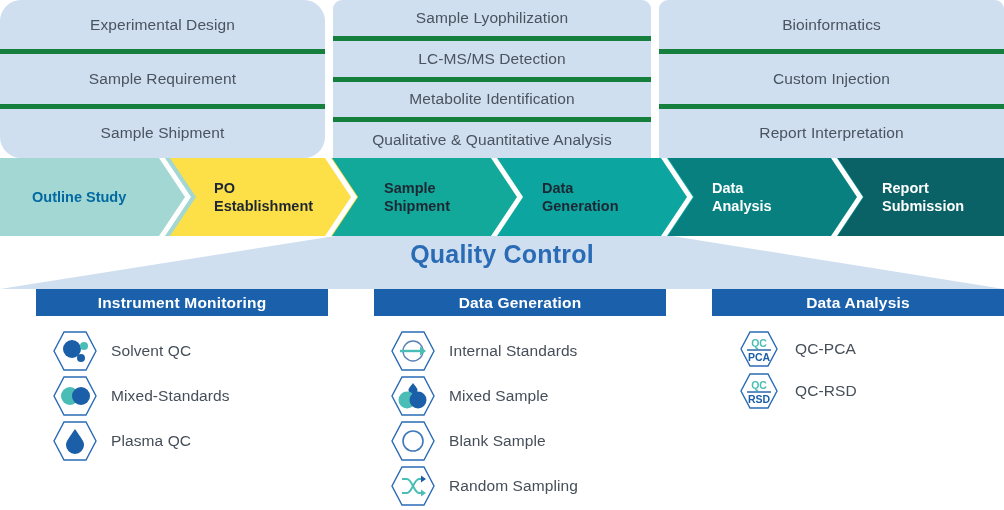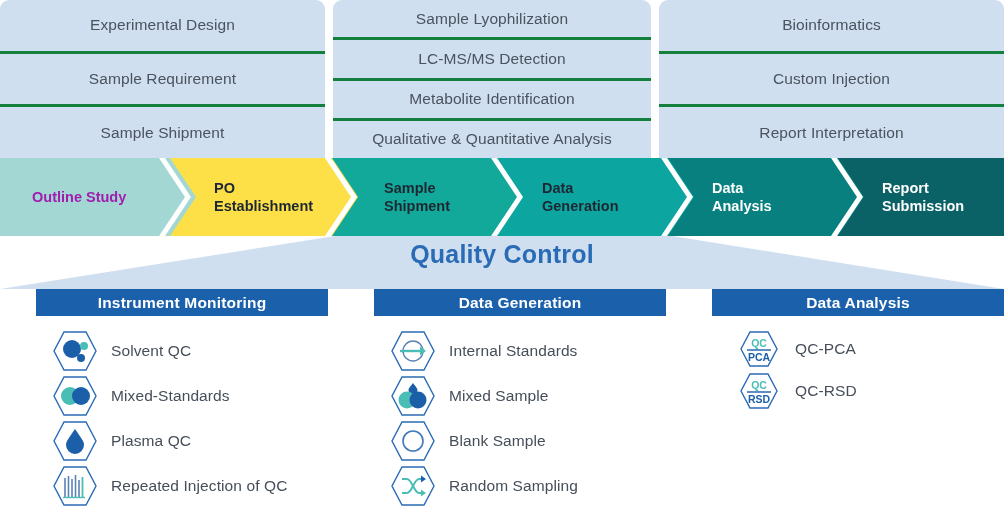--- a/index.html
+++ b/index.html
@@ -10,27 +10,27 @@
     position:relative;
   }
   #stage{position:relative;width:1004px;height:510px;}
 
   
   .top-row{position:absolute;left:0;top:0;width:1004px;height:158px;display:flex;gap:8px;}
   .card-group{
     background:#cfdff0;border-radius:9px 9px 0 0;
     display:flex;flex-direction:column;overflow:hidden;
   }
-  .card-group.g1{width:325px;}
+  .card-group.g1{width:325px;border-radius:21px;}
   .card-group.g2{width:318px;}
   .card-group.g3{width:345px;}
   .card-cell{
     flex:1 1 0;display:flex;align-items:center;justify-content:center;
     font-size:15.5px;color:#4a535e;letter-spacing:.1px;
-    border-top:3px solid #15803d;text-align:center;line-height:1.15;padding:0 6px;
+    border-top:5px solid #15803d;text-align:center;line-height:1.15;padding:0 6px;
     box-sizing:border-box;
   }
   .card-cell:first-child{border-top:none;}
 
   
   .chev-band{position:absolute;left:0;top:158px;width:1004px;height:78px;}
   .chev{
     position:absolute;top:0;height:78px;
     display:flex;align-items:center;
     box-sizing:border-box;
@@ -108,21 +108,21 @@
       </div>
       <div class="chev" style="left: 328px; width: 196px; z-index: 8; clip-path: polygon(0px 0px, 170px 0px, 196px 39px, 170px 78px, 0px 78px, 26px 39px); background: rgb(18, 169, 154);">
         <span class="chev-label" style="color: rgb(29, 39, 51); margin-left: 56px;">Sample
 Shipment</span>
       </div>
       <div class="chev" style="left: 162px; width: 196px; z-index: 9; clip-path: polygon(0px 0px, 170px 0px, 196px 39px, 170px 78px, 0px 78px, 26px 39px); background: #fde047;">
         <span class="chev-label" style="color: rgb(29, 39, 51); margin-left: 52px;">PO
 Establishment</span>
       </div>
       <div class="chev" style="left: 0px; width: 196px; z-index: 10; clip-path: polygon(0px 0px, 170px 0px, 196px 39px, 170px 78px, 0px 78px); background: rgb(162, 215, 211);">
-        <span class="chev-label" style="color: #a21caf; margin-left: 32px;">Outline Study</span>
+        <span class="chev-label" style="color: #0369a1; margin-left: 32px;">Outline Study</span>
       </div>
       <div style="position: absolute; top: 0px; height: 78px; width: 32px; background: rgb(255, 255, 255); z-index: 19; left: 159px; clip-path: polygon(0px 0px, 6px 0px, 32px 39px, 6px 78px, 0px 78px, 26px 39px);"></div>
       <div style="position: absolute; top: 0px; height: 78px; width: 32px; background: rgb(255, 255, 255); z-index: 18; left: 325px; clip-path: polygon(0px 0px, 6px 0px, 32px 39px, 6px 78px, 0px 78px, 26px 39px);"></div>
       <div style="position: absolute; top: 0px; height: 78px; width: 32px; background: rgb(255, 255, 255); z-index: 17; left: 491px; clip-path: polygon(0px 0px, 6px 0px, 32px 39px, 6px 78px, 0px 78px, 26px 39px);"></div>
       <div style="position: absolute; top: 0px; height: 78px; width: 32px; background: rgb(255, 255, 255); z-index: 16; left: 661px; clip-path: polygon(0px 0px, 6px 0px, 32px 39px, 6px 78px, 0px 78px, 26px 39px);"></div>
       <div style="position: absolute; top: 0px; height: 78px; width: 32px; background: rgb(255, 255, 255); z-index: 15; left: 831px; clip-path: polygon(0px 0px, 6px 0px, 32px 39px, 6px 78px, 0px 78px, 26px 39px);"></div>
     </div>
 
   <div class="qc-trap"></div>
   <div class="qc-title">Quality Control</div>
@@ -155,37 +155,20 @@
         </div>
         <div class="qc-item">
           <span class="qc-ico">
             <svg viewBox="0 0 46 44" width="46" height="44">
               <polygon points="12,3 34,3 44,22 34,41 12,41 2,22" fill="none" stroke="#2a6bb5" stroke-width="1.4"></polygon>
               <path d="M23 10 C29 19 32 22 32 26 a9 9 0 0 1 -18 0 c0 -4 3 -7 9 -16 z" fill="#1b5fa8"></path>
             </svg>
           </span>
           <span class="qc-label">Plasma QC</span>
         </div>
-        <div class="qc-item">
-          <span class="qc-ico">
-            <svg viewBox="0 0 46 44" width="46" height="44">
-              <polygon points="12,3 34,3 44,22 34,41 12,41 2,22" fill="none" stroke="#2a6bb5" stroke-width="1.4"></polygon>
-              <g stroke="#5a82b5" stroke-width="1.6">
-                <line x1="13" y1="14" x2="13" y2="33"></line>
-                <line x1="16.5" y1="12" x2="16.5" y2="33"></line>
-                <line x1="20" y1="15" x2="20" y2="33"></line>
-                <line x1="23.5" y1="11" x2="23.5" y2="33"></line>
-                <line x1="27" y1="16" x2="27" y2="33"></line>
-              </g>
-              <line x1="30.5" y1="13" x2="30.5" y2="33" stroke="#49bdb6" stroke-width="1.8"></line>
-              <line x1="11" y1="33.5" x2="33" y2="33.5" stroke="#49bdb6" stroke-width="1.4"></line>
-            </svg>
-          </span>
-          <span class="qc-label">Repeated Injection of QC</span>
-        </div>
       </div>
     </div>
 
     <div class="qc-col c2">
       <div class="qc-head">Data Generation</div>
       <div class="qc-items">
         <div class="qc-item">
           <span class="qc-ico">
             <svg viewBox="0 0 46 44" width="46" height="44">
               <polygon points="12,3 34,3 44,22 34,41 12,41 2,22" fill="none" stroke="#2a6bb5" stroke-width="1.4"></polygon>

